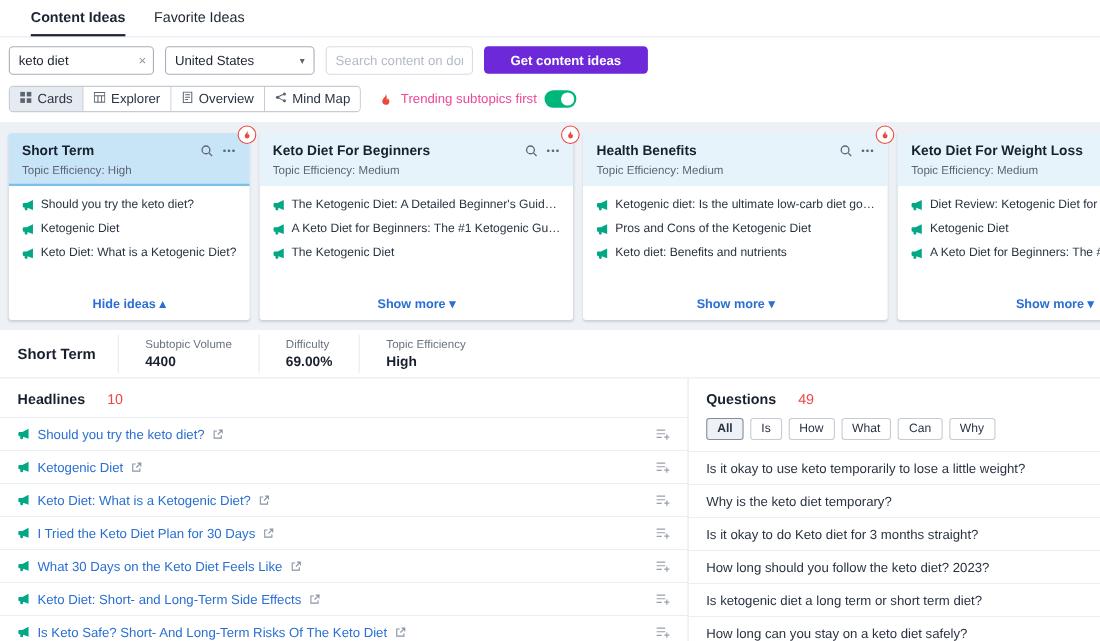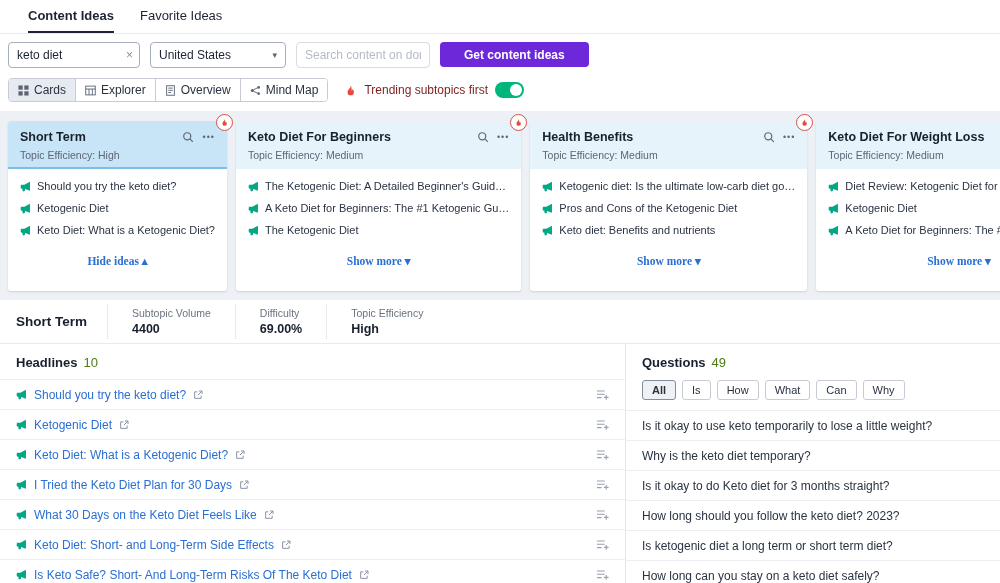--- a/index.html
+++ b/index.html
@@ -20,59 +20,59 @@
   .clear-x { position:absolute; right:7px; top:50%; transform:translateY(-50%); color:#8a92a3; font-size:12px; line-height:1; cursor:pointer; }
   .select { width:136px; height:26px; border:1px solid #a7aebc; border-radius:4px; display:flex; align-items:center; justify-content:space-between; padding:0 8px; font-size:12px; cursor:pointer; background:#fff; }
   .caret-sm { color:#5b6472; font-size:9px; }
   .domain-input { width:134px; height:26px; border:1px solid #d8dce3; border-radius:4px; padding:0 8px; font-size:12px; font-family:inherit; }
   .domain-input::placeholder { color:#b4bac6; }
   .cta-btn { height:25px; padding:0 24px; background:#6d28d9; color:#fff; border:none; border-radius:4px; font-size:12px; font-weight:bold; font-family:inherit; cursor:pointer; }
 
   
   .views-row { display:flex; align-items:center; gap:16px; padding:2px 8px 9px; }
   .segmented { display:flex; border:1px solid #c6cbd4; border-radius:4px; overflow:hidden; }
-  .seg { display:flex; align-items:center; gap:5px; padding:4px 9px; font-size:12px; color:#2a3342; background:#fff; border-right:1px solid #c6cbd4; cursor:pointer; }
+  .seg { display:flex; gap:5px; padding:4px 9px; font-size:12px; color:#2a3342; background:#fff; border-right:1px solid #c6cbd4; cursor:pointer; }
   .seg:last-child { border-right:none; }
   .seg.selected { background:#e6ebf1; }
   .seg .ic { color:#5b6472; }
-  .trending { display:flex; align-items:center; gap:7px; font-size:12px; color:#7f1d1d; }
+  .trending { display:flex; align-items:center; gap:7px; font-size:12px; color:#ec4899; }
   .flame { color:#e8483f; }
   .toggle { width:29px; height:16px; border-radius:8px; background:#00b67a; position:relative; cursor:pointer; }
   .toggle::after { content:""; position:absolute; width:12px; height:12px; border-radius:50%; background:#fff; top:2px; right:2px; }
 
   
   .cards-section { background:#edf0f4; padding:10px 8px 9px; display:flex; gap:9px; height:189px; }
   .card { flex:1; position:relative; background:#fff; border-radius:3px; box-shadow:0 1px 2px rgba(30,40,60,.15); display:flex; flex-direction:column; }
   .card-badge { position:absolute; top:-7px; right:-6px; width:17px; height:17px; border-radius:50%; background:#fff; border:1px solid #e8483f; display:flex; align-items:center; justify-content:center; color:#e8483f; z-index:2; }
   .card-header { background:#e7f3fb; padding:9px 12px 8px; border-radius:3px 3px 0 0; }
   .card.selected .card-header { background:#c8e5f7; box-shadow:inset 0 -2px 0 #7cc0e8; }
   .card-title-row { display:flex; align-items:center; }
   .card-title { font-size:12.5px; font-weight:bold; color:#18202e; flex:1; white-space:nowrap; overflow:hidden; text-overflow:ellipsis; }
   .card-actions { display:flex; align-items:center; gap:8px; color:#5f6775; }
   .icon-dots { font-size:9px; letter-spacing:1px; cursor:pointer; line-height:1; }
   .card-eff { font-size:10.5px; color:#5d6574; margin-top:5px; }
   .card-body { padding:11px 12px 2px; flex:1; overflow:hidden; }
   .idea-row { display:flex; gap:6px; align-items:center; margin-bottom:10px; font-size:11px; color:#2a3342; white-space:nowrap; overflow:hidden; }
   .mega { color:#00a885; }
-  .card-footer { text-align:center; padding:5px 0 22px;font-family:Liberation Serif, serif; }
+  .card-footer { text-align:center; padding:5px 0 6px; }
   .footer-link { color:#2a6fd1; font-size:11.5px; font-weight:bold; cursor:pointer; text-decoration:none; }
 
   
   .detail-bar { display:flex; align-items:center; padding:0 16px; height:44px; border-bottom:1px solid #e8eaee; background:#fff; }
   .detail-title { font-size:13.5px; font-weight:bold; color:#18202e; padding-right:20px; }
   .stat { padding:3px 24px; border-left:1px solid #e8eaee; }
   .stat-label { font-size:10.5px; color:#6a7280; margin-bottom:3px; }
   .stat-value { font-size:12.5px; font-weight:bold; color:#18202e; }
 
   
   .panels { display:flex; height:244px; }
   .panel-left { width:626px; border-right:1px solid #e4e7ec; }
   .panel-right { flex:1; min-width:0; }
   .panel-header { padding:11px 16px 9px; font-size:13px; font-weight:bold; color:#18202e; }
-  .count { color:#4d7c0f; font-weight:normal; margin-left:6px; }
+  .count { color:#ef4444; font-weight:normal; margin-left:20px; }
   .hrow { display:flex; align-items:center; gap:7px; padding:0 16px; height:30px; border-top:1px solid #eceef2; font-size:12px; }
   .hlink { color:#2a6fd1; text-decoration:none; white-space:nowrap; overflow:hidden; text-overflow:ellipsis; cursor:pointer; }
   .ext { color:#8a93a6; display:flex; cursor:pointer; }
   .addlist { margin-left:auto; color:#98a0af; display:flex; cursor:pointer; }
   .qfilters { display:flex; gap:6px; padding:1px 16px 10px; }
   .pill { border:1px solid #c6cbd4; border-radius:3px; padding:3px 9px; font-size:11px; color:#2a3342; background:#fff; cursor:pointer; }
   .pill.selected { border-color:#848d9d; background:#eef1f5; font-weight:bold; }
   .qrow { display:flex; align-items:center; padding:0 16px; height:30px; border-top:1px solid #eceef2; font-size:12px; color:#2a3342; white-space:nowrap; overflow:hidden; }
 </style>
 </head>

